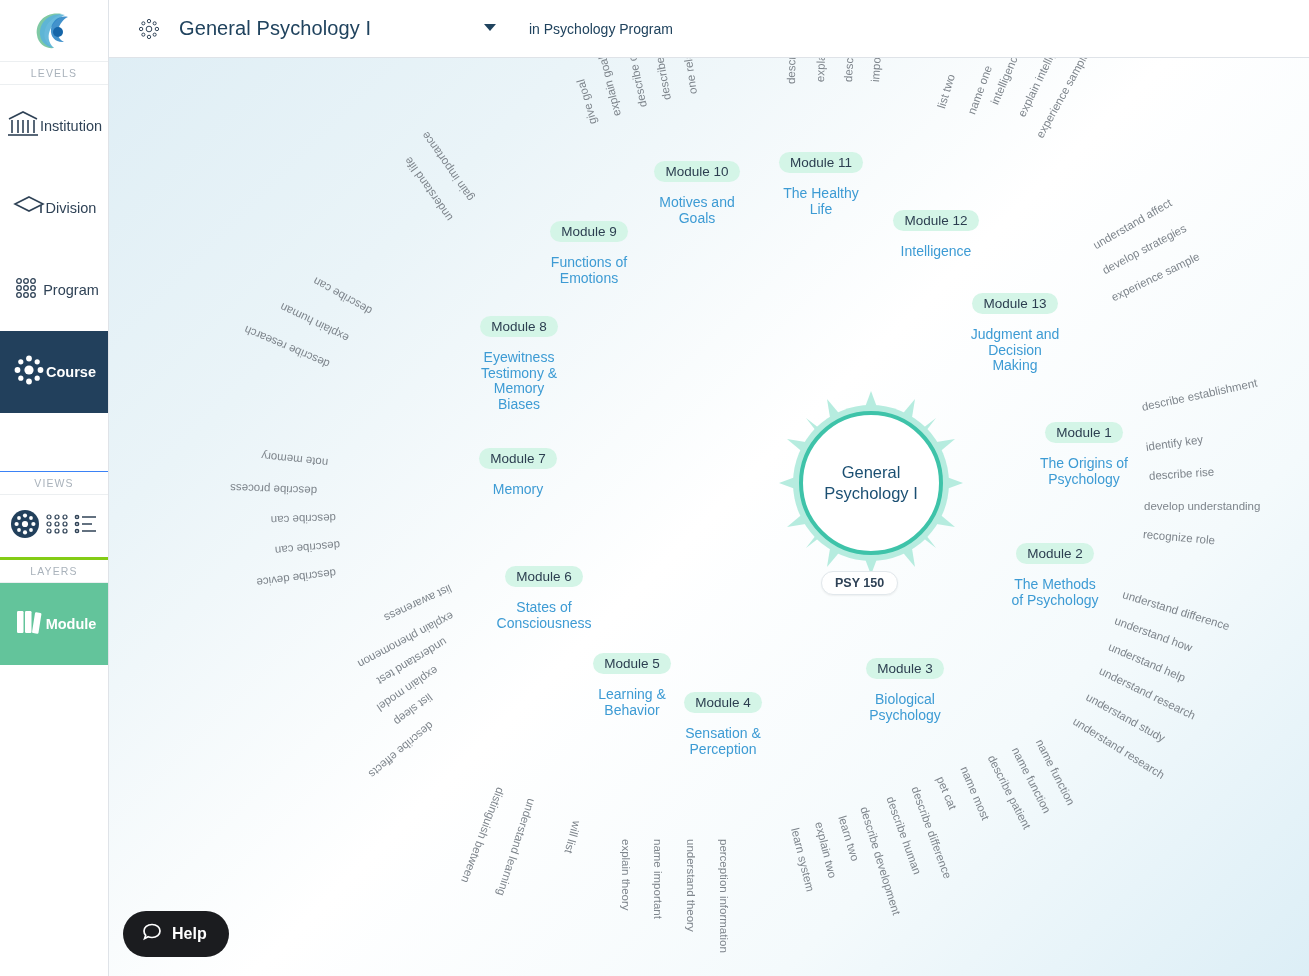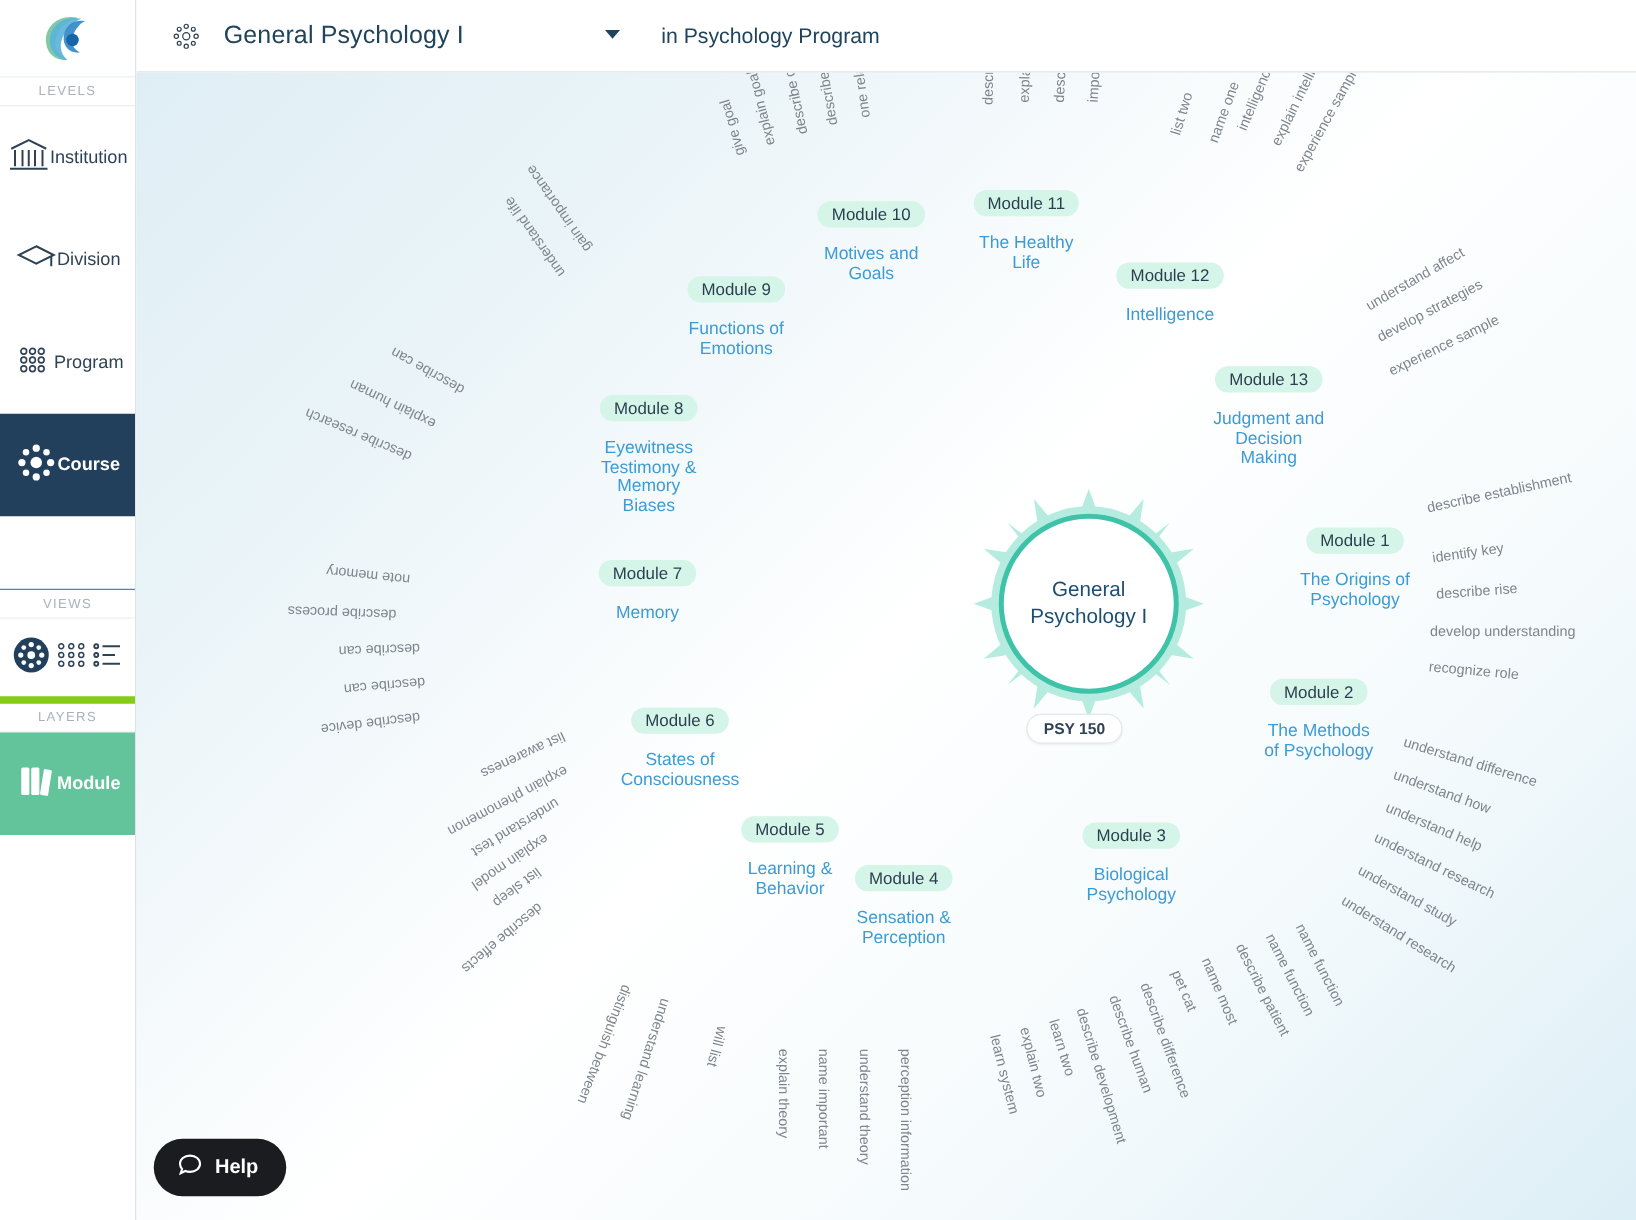--- a/index.html
+++ b/index.html
@@ -60,21 +60,21 @@
   }
   #course-caret {
     position: absolute; left: 375px; top: 24px;
     width: 0; height: 0;
     border-left: 6px solid transparent;
     border-right: 6px solid transparent;
     border-top: 7px solid #20435e;
     cursor: pointer;
   }
   #program-label {
-    position: absolute; left: 420px; font-size: 17px; color: #20435e;
+    position: absolute; left: 420px; font-size: 14px; color: #20435e;
   }
 
   
   #canvas {
     position: absolute; left: 109px; top: 58px;
     width: 1200px; height: 918px;
     background: linear-gradient(135deg, #dfeef5 0%, #eaf4f8 22%, #ffffff 50%, #f4fafc 75%, #dceef6 100%);
     overflow: hidden;
   }
   #canvas-inner { position: absolute; left: 0; top: 0; width: 1200px; height: 918px; }
@@ -249,21 +249,21 @@
           <circle cx="3" cy="4" r="1.6"></circle>
             <path d="M8 4 H22"></path>
           <circle cx="3" cy="11" r="1.6"></circle>
             <path d="M8 11 H18"></path>
           <circle cx="3" cy="18" r="1.6"></circle>
             <path d="M8 18 H22"></path>
         </svg>
       </span>
     </div>
 
-    <div class="section-label" style="border-top:6px solid #84cc16">LAYERS</div>
+    <div class="section-label" style="border-top:3px solid #84cc16">LAYERS</div>
 
 
     <div class="nav-item active-green">
       <span class="ico">
         <svg width="34" height="28" viewBox="0 0 34 28" fill="#ffffff">
           <rect x="5" y="3" width="6.5" height="22" rx="1.2"></rect>
           <rect x="13" y="3" width="6.5" height="22" rx="1.2"></rect>
           <rect x="21.5" y="4.5" width="6.5" height="21" rx="1.2" transform="rotate(9 24.7 15)"></rect>
         </svg>
       </span>

